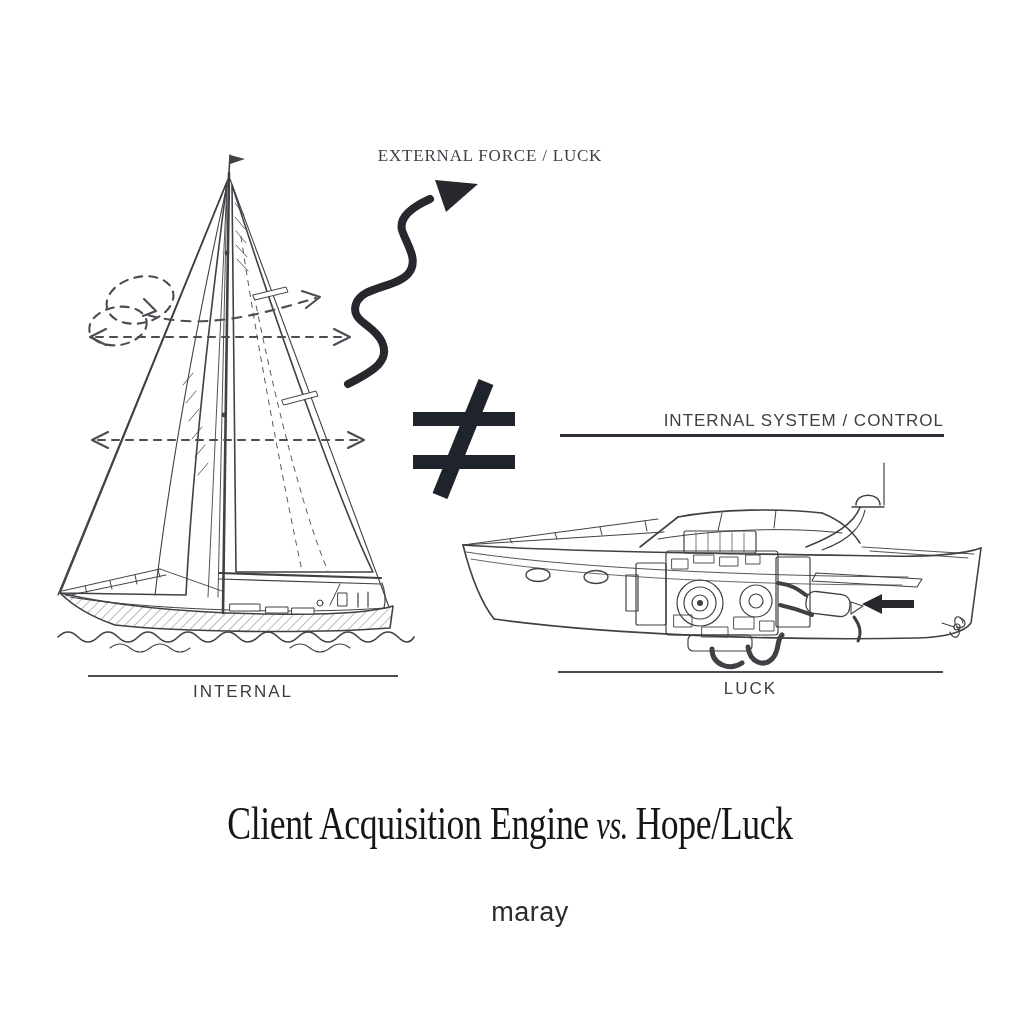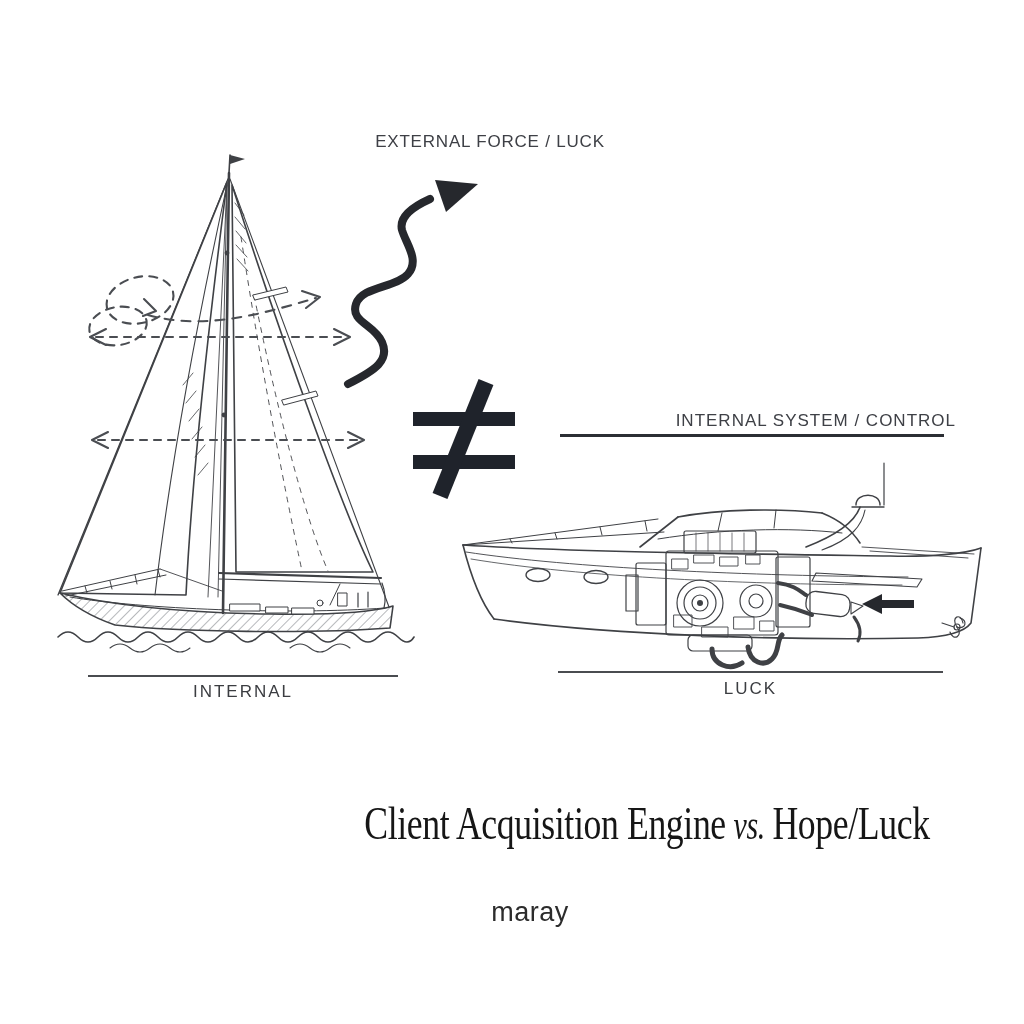--- a/index.html
+++ b/index.html
@@ -10,35 +10,35 @@
     overflow:hidden; margin:0 auto;
   }
   .abs{ position:absolute; }
 
   
   .caps-label{
     font-family:"Liberation Sans", sans-serif;
     font-size:17px; letter-spacing:0.8px; color:#3e4046; font-weight:500;
     white-space:nowrap;
   }
-  .external-label{ left:340px; top:132px; width:300px; text-align:center; }
-  .internal-label{ left:556px; top:411px; width:400px; text-align:right; letter-spacing:1px; }
+  .external-label{ left:340px; top:146px; width:300px; text-align:center;font-family:Liberation Serif, serif; }
+  .internal-label{ left:544px; top:411px; width:400px; text-align:right; letter-spacing:1px; }
   .internal-rule{ left:560px; top:434px; width:384px; height:3px; background:#2b2e34; }
 
   .caption-rule{ height:0; border-top:2px solid #4a4c50; }
   .sailboat-rule{ left:88px; top:675px; width:310px; }
   .yacht-rule{ left:558px; top:671px; width:385px; }
   .caption-text{ font-size:17px; letter-spacing:2px; color:#3b3d41; text-align:center; }
   .sailboat-caption{ left:88px; top:682px; width:310px; }
   .yacht-caption{ left:558px; top:679px; width:385px; }
 
   
   .headline-wrap{
     left:0; top:796px; width:1019px;
-    display:flex; justify-content:flex-end; align-items:baseline;
+    display:flex; justify-content:center; align-items:baseline;
   }
   .headline{
     display:inline-block;
     transform:scaleX(0.76); transform-origin:center;
     font-family:"Liberation Serif", serif;
     font-size:47px; font-weight:500; color:#161616; letter-spacing:-0.5px;
     white-space:nowrap;
   }
   .headline .vs{ font-style:italic; font-size:0.84em; padding:0 10px; }
 

